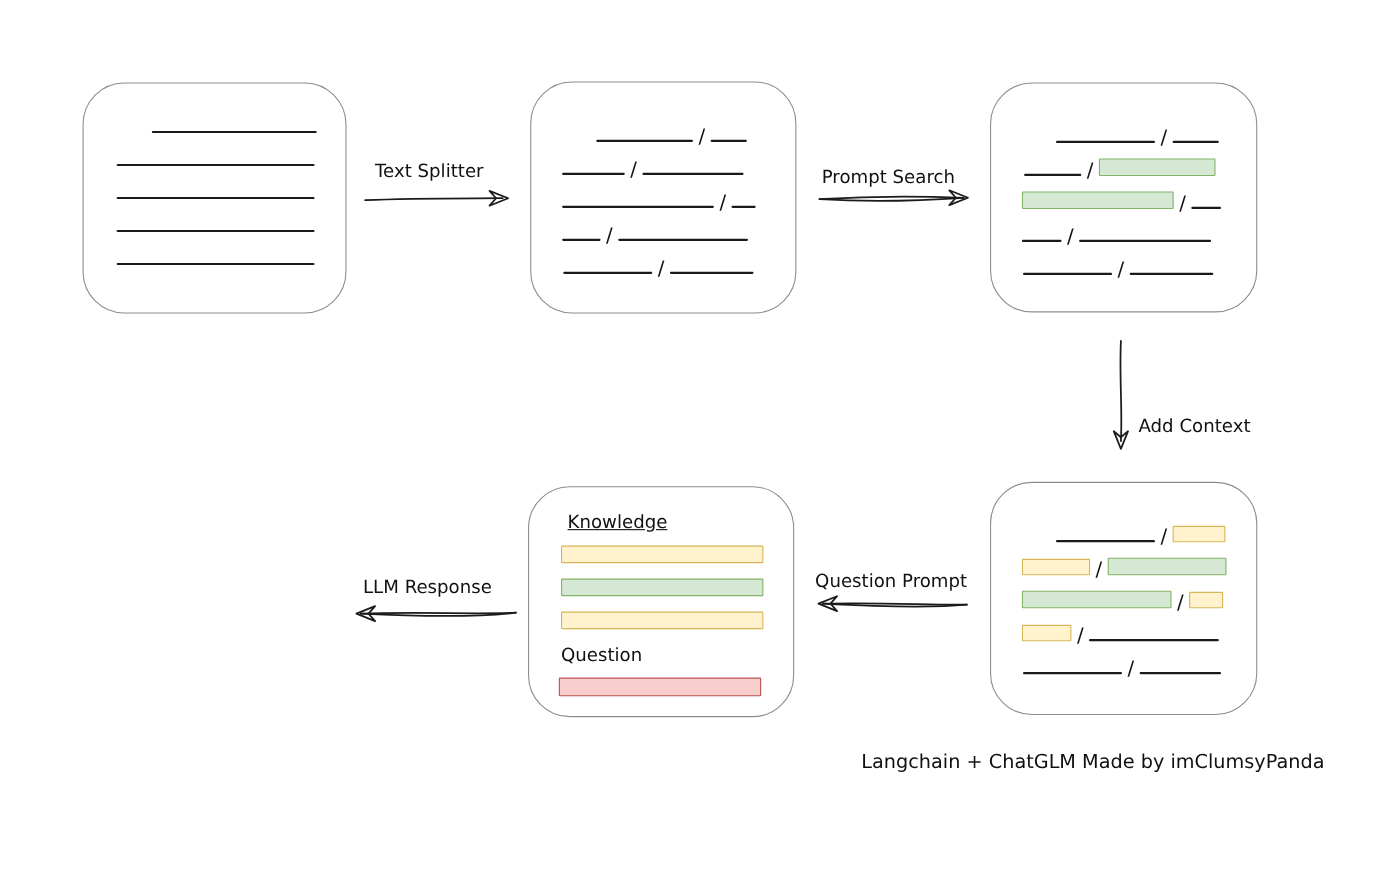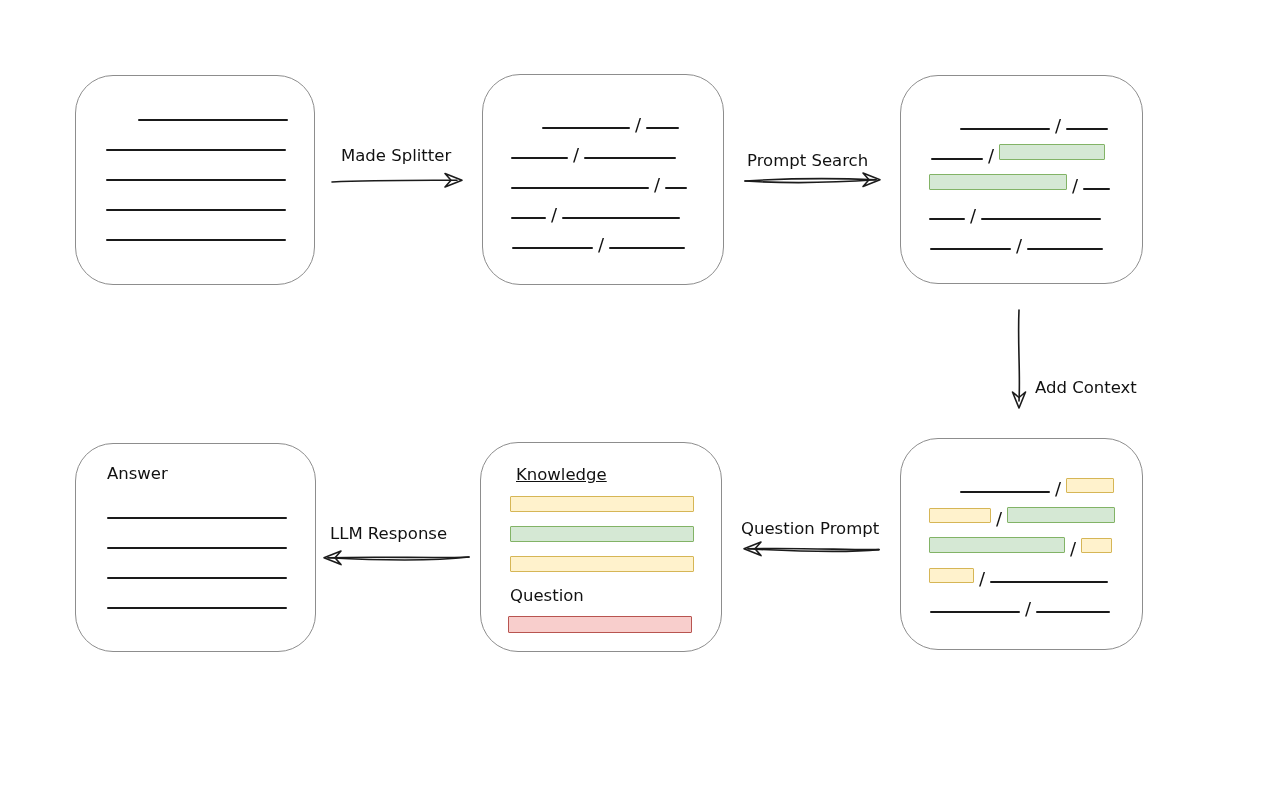--- a/index.html
+++ b/index.html
@@ -180,39 +180,22 @@
         <div class="bar bar-yellow"></div>
         <div class="bar bar-green"></div>
         <div class="bar bar-yellow"></div>
       </div>
     <div class="box-label" id="question-label">Question</div>
     <div id="question-bars">
         <div class="bar bar-red"></div>
       </div>
   </div>
 
-  <div class="box" id="box-answer">
-    <div class="box-label" id="answer-label">Answer</div>
-    <div class="rows ans">
-        <div class="chunk-row" style="padding-left: 31px;">
-          <span class="seg line" style="width: 180px;"></span>
-        </div>
-        <div class="chunk-row" style="padding-left: 31px;">
-          <span class="seg line" style="width: 180px;"></span>
-        </div>
-        <div class="chunk-row" style="padding-left: 31px;">
-          <span class="seg line" style="width: 180px;"></span>
-        </div>
-        <div class="chunk-row" style="padding-left: 31px;">
-          <span class="seg line" style="width: 180px;"></span>
-        </div>
-      </div>
-  </div>
-
-  <div class="arrow-label" id="lbl-text-splitter">Made Splitter</div>
+
+  <div class="arrow-label" id="lbl-text-splitter">Text Splitter</div>
   <div class="arrow-label" id="lbl-vector-search">Prompt Search</div>
   <div class="arrow-label" id="lbl-add-context">Add Context</div>
   <div class="arrow-label" id="lbl-generate-prompt">Question Prompt</div>
   <div class="arrow-label" id="lbl-llm-response">LLM Response</div>
 
   <svg class="arrow-svg" id="arr-text-splitter" width="140" height="24" viewBox="0 0 140 24">
     <path d="M2,13 C45,11 90,11.4 127,11.2"></path>
     <path d="M115,4.5 L132,11.2 L115,18 L121,11.2 Z"></path>
   </svg>
 
@@ -232,14 +215,15 @@
     <path d="M8,11.8 C60,10.5 110,13.2 139,12.6"></path>
     <path d="M21,5 L4,11.8 L21,18.6 L15,11.8 Z"></path>
   </svg>
 
   <svg class="arrow-svg" id="arr-llm-response" width="152" height="26" viewBox="0 0 152 26">
     <path d="M8,12.8 C62,15.5 115,16 149,12"></path>
     <path d="M8,12.8 C62,11.2 115,13.6 149,12"></path>
     <path d="M21,6 L4,12.8 L21,19.6 L15,12.8 Z"></path>
   </svg>
 
+  <div id="caption">Langchain + ChatGLM Made by imClumsyPanda</div>
 
 </div>
 
 </body></html>

